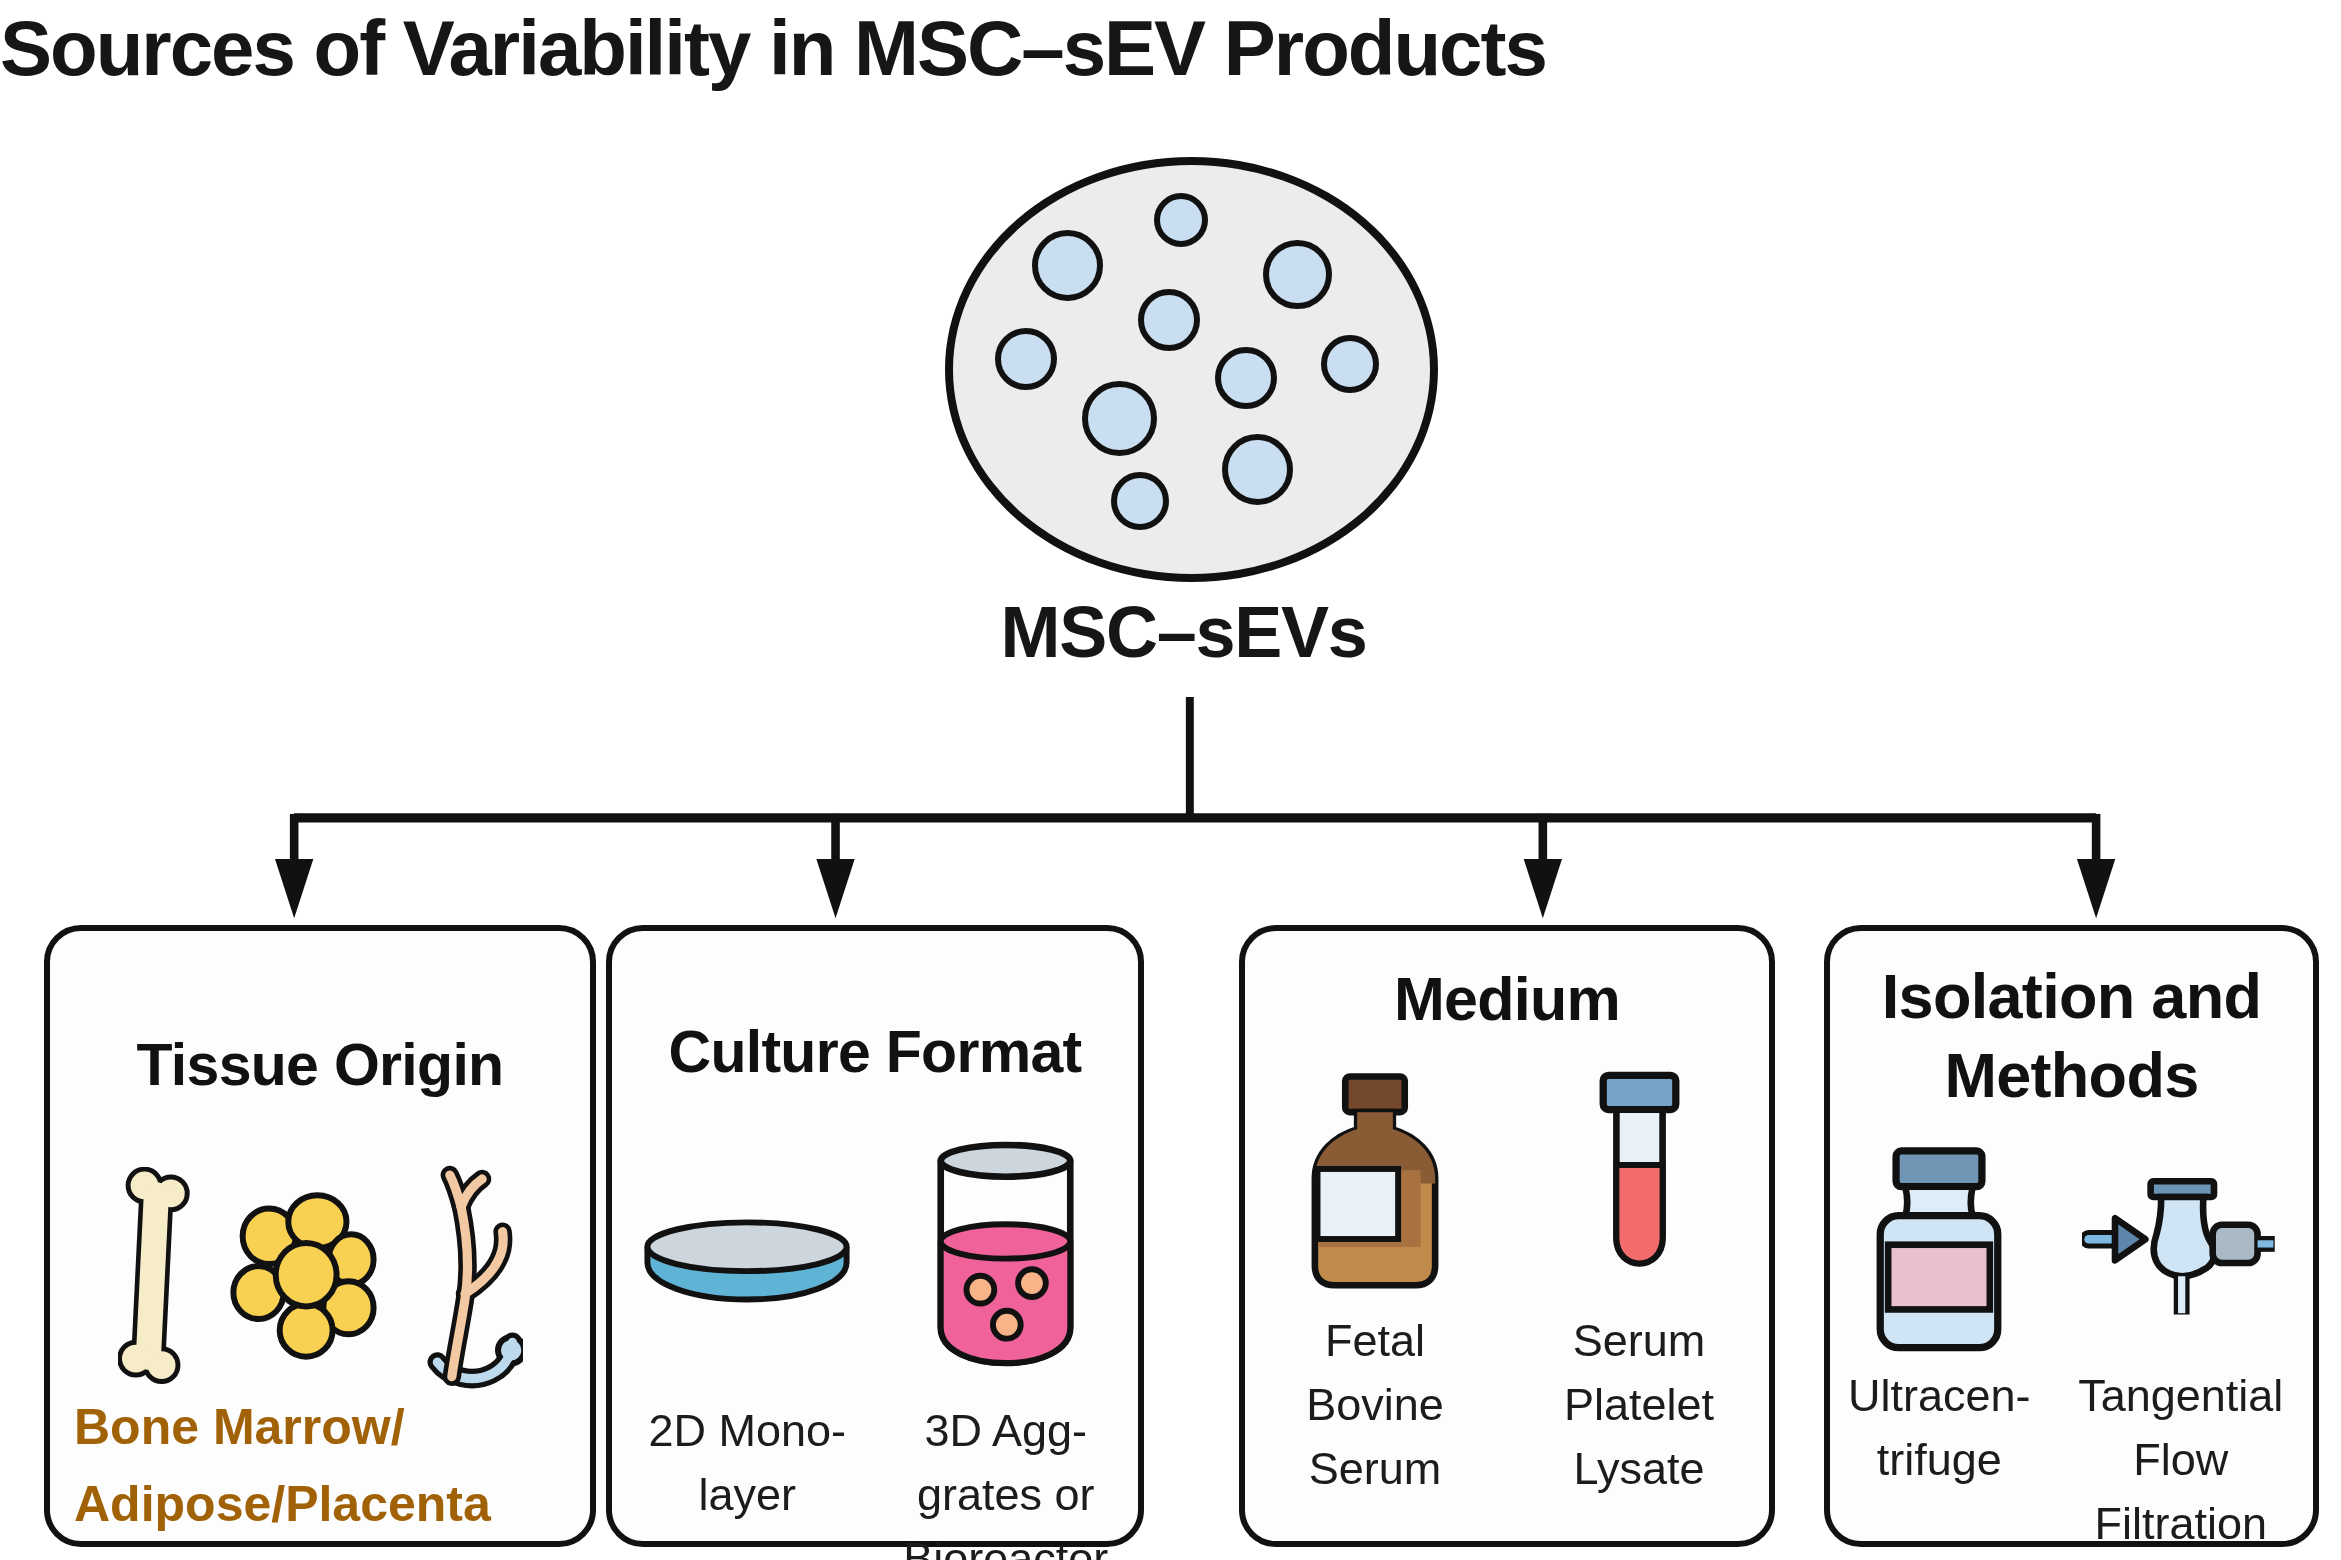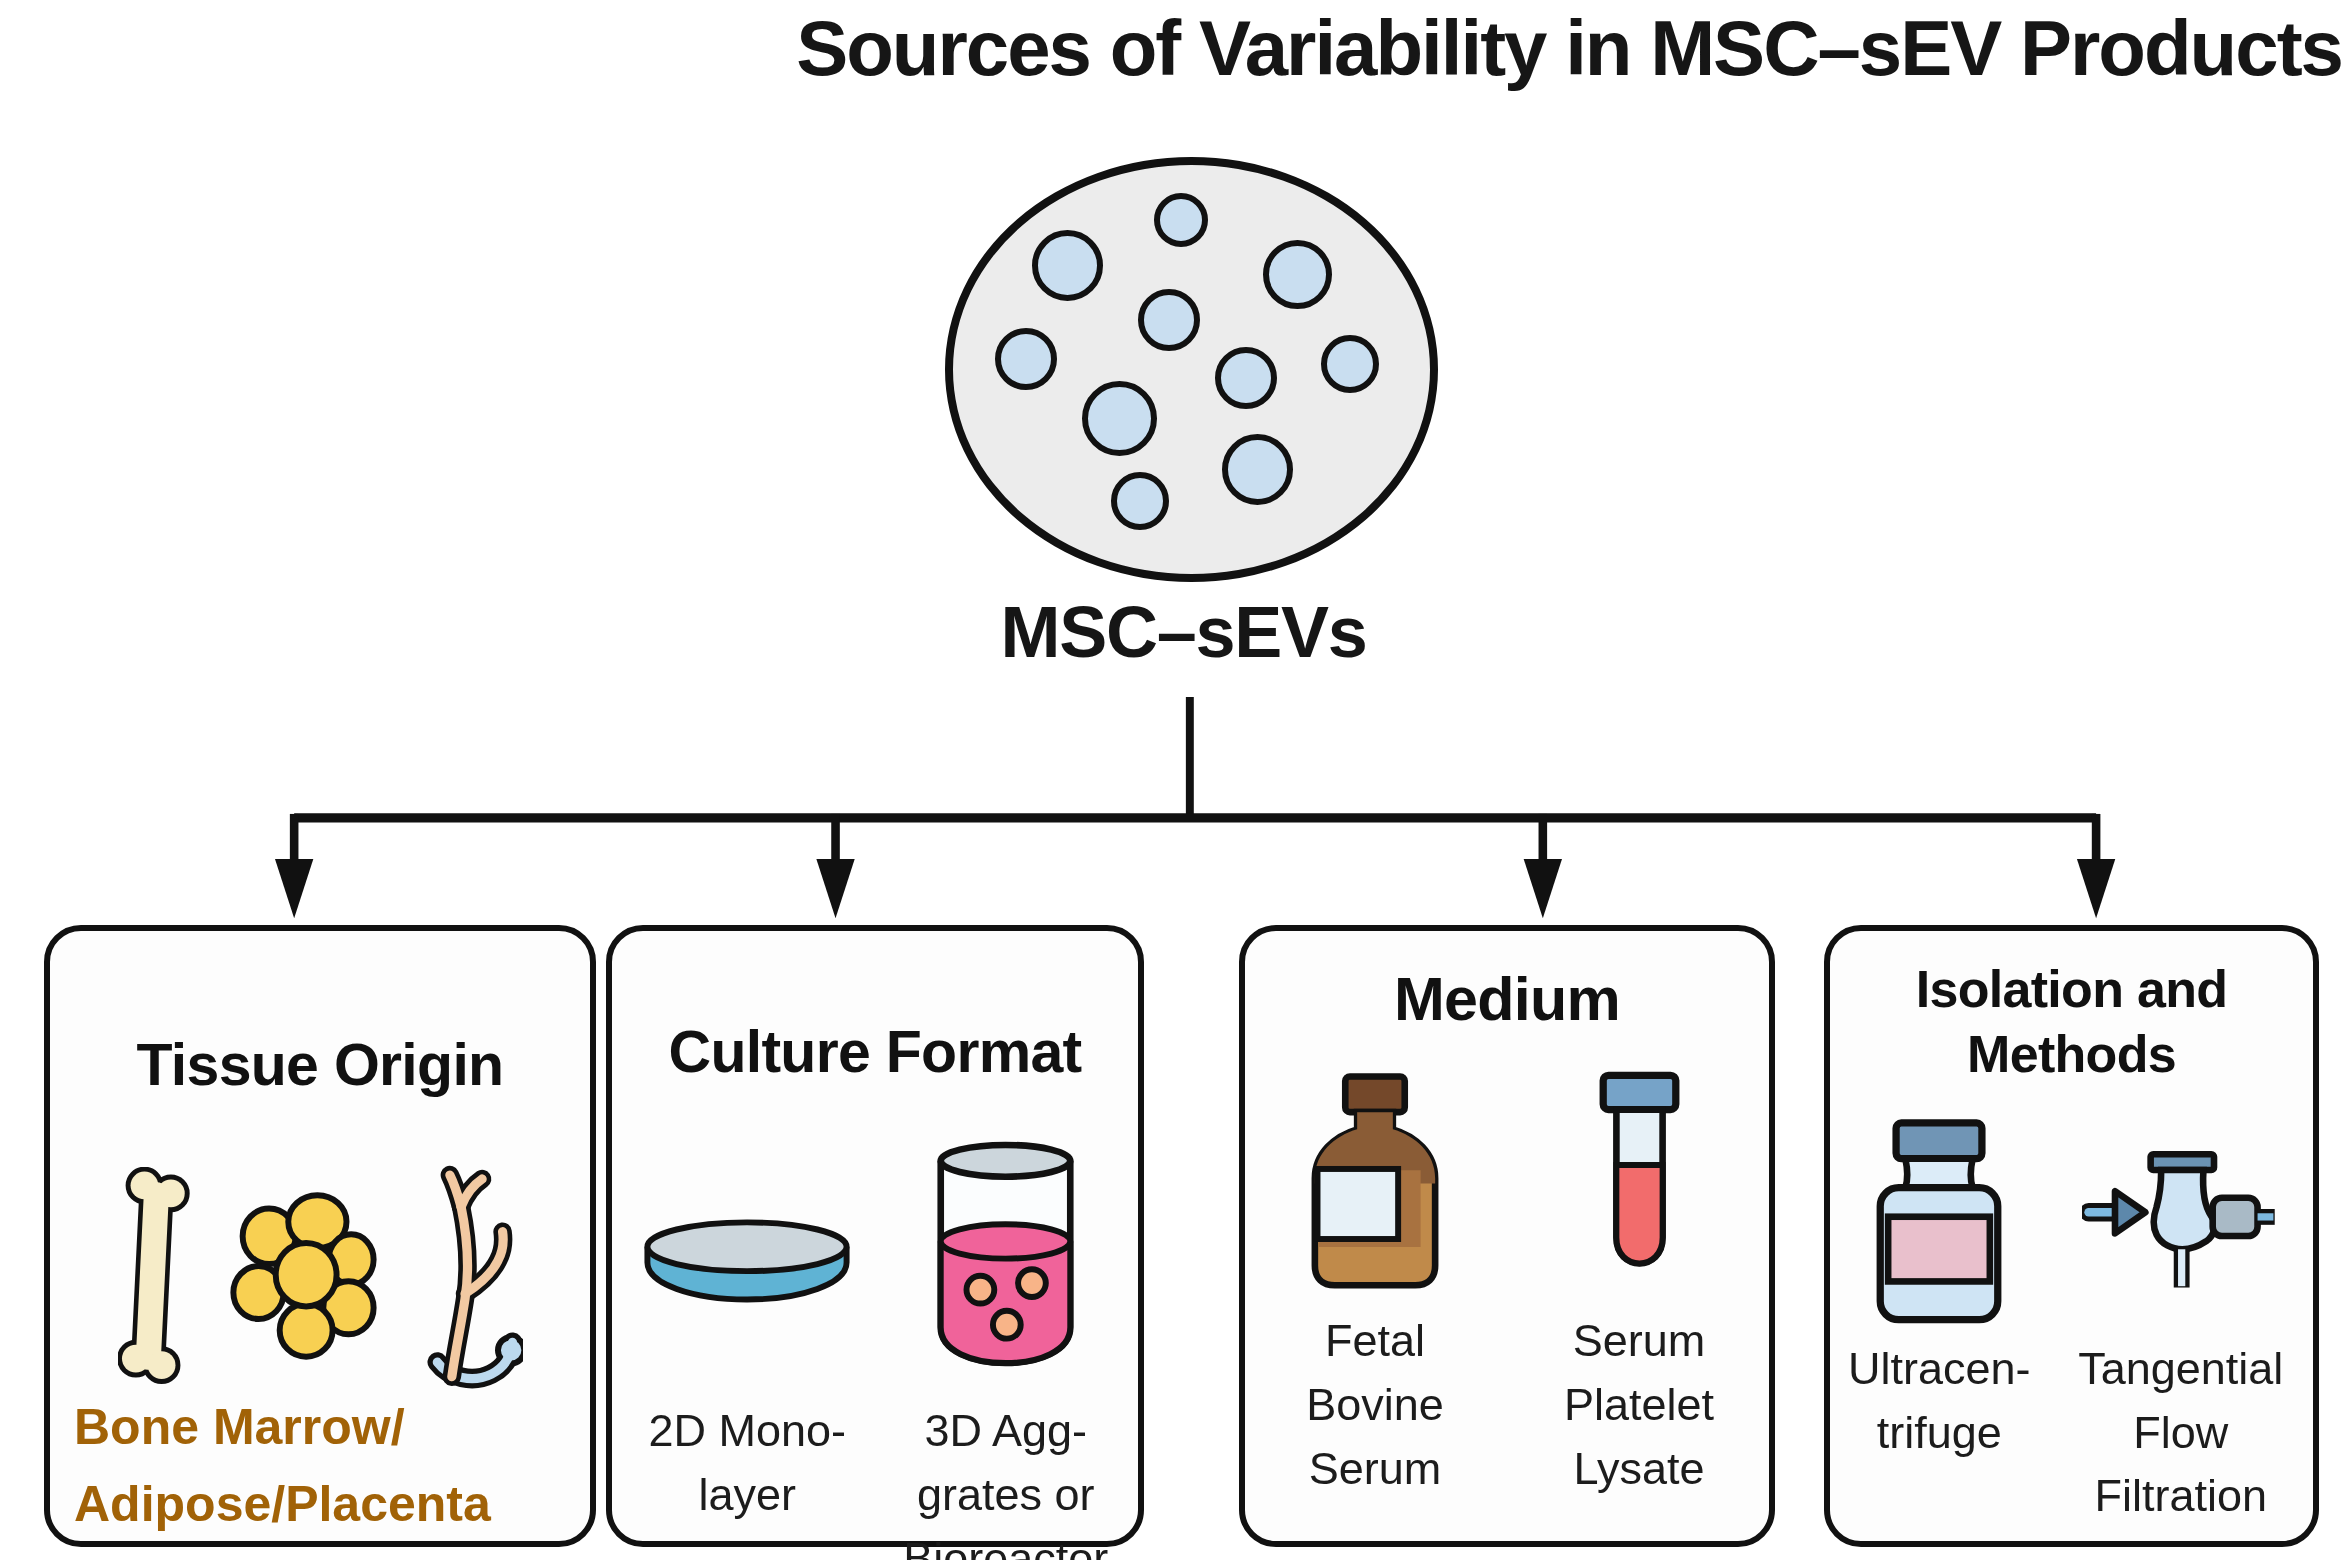--- a/index.html
+++ b/index.html
@@ -1,21 +1,21 @@
 <!DOCTYPE html>
 <html style="font-size:10.6px"><head>
 <meta charset="utf-8">
 <style>
   html,body{margin:0;padding:0;background:#ffffff;}
   #canvas{
     position:relative;width:2342px;height:1561px;background:#ffffff;overflow:hidden;
     font-family:"Liberation Sans","DejaVu Sans",sans-serif;color:#161616;
   }
   .title{
-    position:absolute;top:2.6px;left:0;width:100%;text-align:right;
+    position:absolute;top:2.6px;left:0;width:100%;text-align:left;
     font-size:78px;font-weight:700;letter-spacing:-2px;color:#161616;white-space:nowrap;
   }
   
   .cell{
     position:absolute;left:945px;top:157px;width:477px;height:409px;
     background:#ececec;border:8.6px solid #111;border-radius:50%;
   }
   .vesicle{
     position:absolute;border:6.6px solid #111;background:#c9def0;border-radius:50%;
     box-sizing:border-box;
@@ -28,21 +28,21 @@
   
   .card{
     position:absolute;top:925px;height:622px;box-sizing:border-box;
     background:#fdfdfd;border:6px solid #111;border-radius:37px;
     display:flex;flex-direction:column;align-items:center;
   }
   .card-heading{
     font-weight:700;text-align:center;line-height:1.25;color:#111;letter-spacing:-0.7px;
   }
   .h-lg{font-size:59px;}
-  .h-md{font-size:52px;}
+  .h-md{font-size:63px;}
   .icon-row{display:flex;align-items:center;justify-content:center;}
   .cols{display:flex;justify-content:center;align-items:flex-start;}
   .col{display:flex;flex-direction:column;align-items:center;justify-content:center;}
   .icon-box{display:flex;align-items:center;justify-content:center;}
   .caption{
     font-size:45px;font-weight:400;line-height:1.42;text-align:center;color:#1c1c1c;
   }
   .caption-bold{
     font-size:50px;font-weight:700;line-height:1.55;text-align:left;color:#a16207;
   }

